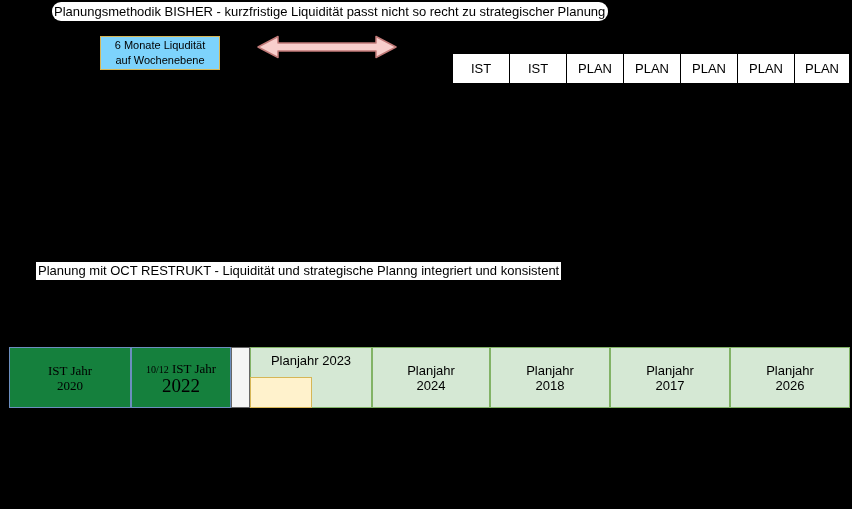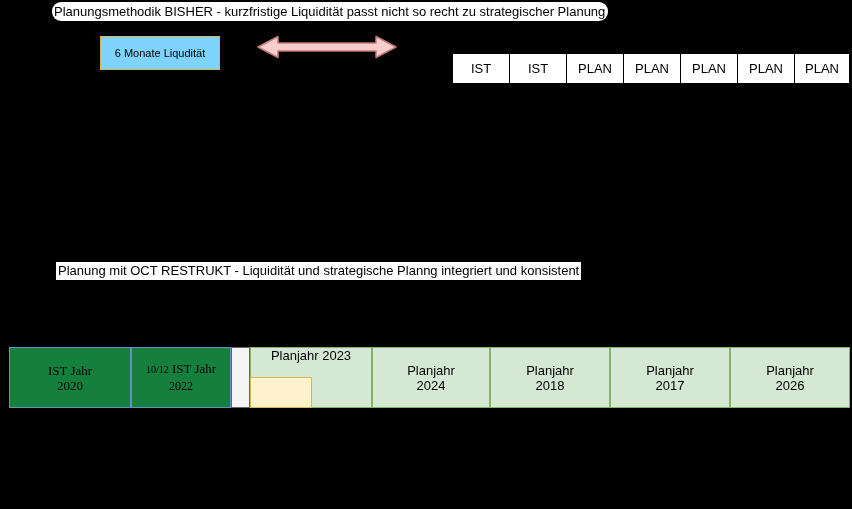--- a/index.html
+++ b/index.html
@@ -22,50 +22,51 @@
   .period-box{
     background:#ffffff;border:1px solid #000000;
     font-size:13px;display:flex;align-items:center;justify-content:center;
     top:53px;height:31px;
   }
   .tl{top:347px;height:61px;display:flex;flex-direction:column;
       align-items:center;justify-content:center;text-align:center;font-size:13px;line-height:15px;}
   .tl-ist{background:#15803d;border:1px solid #6c8ebf;font-family:Liberation Serif, serif;}
   .tl-plan{background:#d5e8d4;border:1px solid #82b366;}
   .tl-gap{background:#f5f5f5;border:1px solid #666666;}
-  .tl-top-label{justify-content:flex-start;}
-  .big-year{font-size:12px;line-height:18px;}
+  .tl-top-label{justify-content:flex-start;padding-top:5px;}
+  .big-year{font-size:19px;line-height:18px;}
   .small-prefix{font-size:10px;text-align:center;}
   .sub-box{background:#fff2cc;border:1px solid #d6b656;}
   svg{display:block;}
 </style>
 </head>
 <body>
 
 <div class="abs title-bar" style="left:52px;top:2px;min-width:556px;border-radius:9px;">Planungsmethodik BISHER - kurzfristige Liquidität passt nicht so recht zu strategischer Planung</div>
 
 <div class="abs note-box" style="left:100px;top:36px;width:120px;height:34px;">
   <div>6 Monate Liqudität</div>
+  <div>auf Wochenebene</div>
 </div>
 
 <div class="abs" style="left:257px;top:35px;width:140px;height:24px;">
   <svg width="140" height="24" viewBox="0 0 140 24">
     <polygon points="1,12 21,1.5 21,8 119,8 119,1.5 139,12 119,22.5 119,16 21,16 21,22.5" fill="#f8cecc" stroke="#c27b79" stroke-width="1.5" stroke-linejoin="round"></polygon>
   </svg>
 </div>
 
 <div class="abs period-box" style="left:452px;width:58px;">IST</div>
 <div class="abs period-box" style="left:509px;width:58px;">IST</div>
 <div class="abs period-box" style="left:566px;width:58px;">PLAN</div>
 <div class="abs period-box" style="left:623px;width:58px;">PLAN</div>
 <div class="abs period-box" style="left:680px;width:58px;">PLAN</div>
 <div class="abs period-box" style="left:737px;width:58px;">PLAN</div>
 <div class="abs period-box" style="left:794px;width:56px;">PLAN</div>
 
-<div class="abs title-bar" style="left:56px;top:262px;min-width:521px;line-height:18px;">Planung mit OCT RESTRUKT - Liquidität und strategische Planng integriert und konsistent</div>
+<div class="abs title-bar" style="left:36px;top:262px;min-width:521px;line-height:18px;">Planung mit OCT RESTRUKT - Liquidität und strategische Planng integriert und konsistent</div>
 
 <div class="abs tl tl-ist" style="left:9px;width:122px;">
   <div>IST Jahr</div>
   <div>2020</div>
 </div>
 
 <div class="abs tl tl-ist" style="left:131px;width:100px;">
   <div>
     <span class="small-prefix">10/12</span>
     <span>IST Jahr</span>

